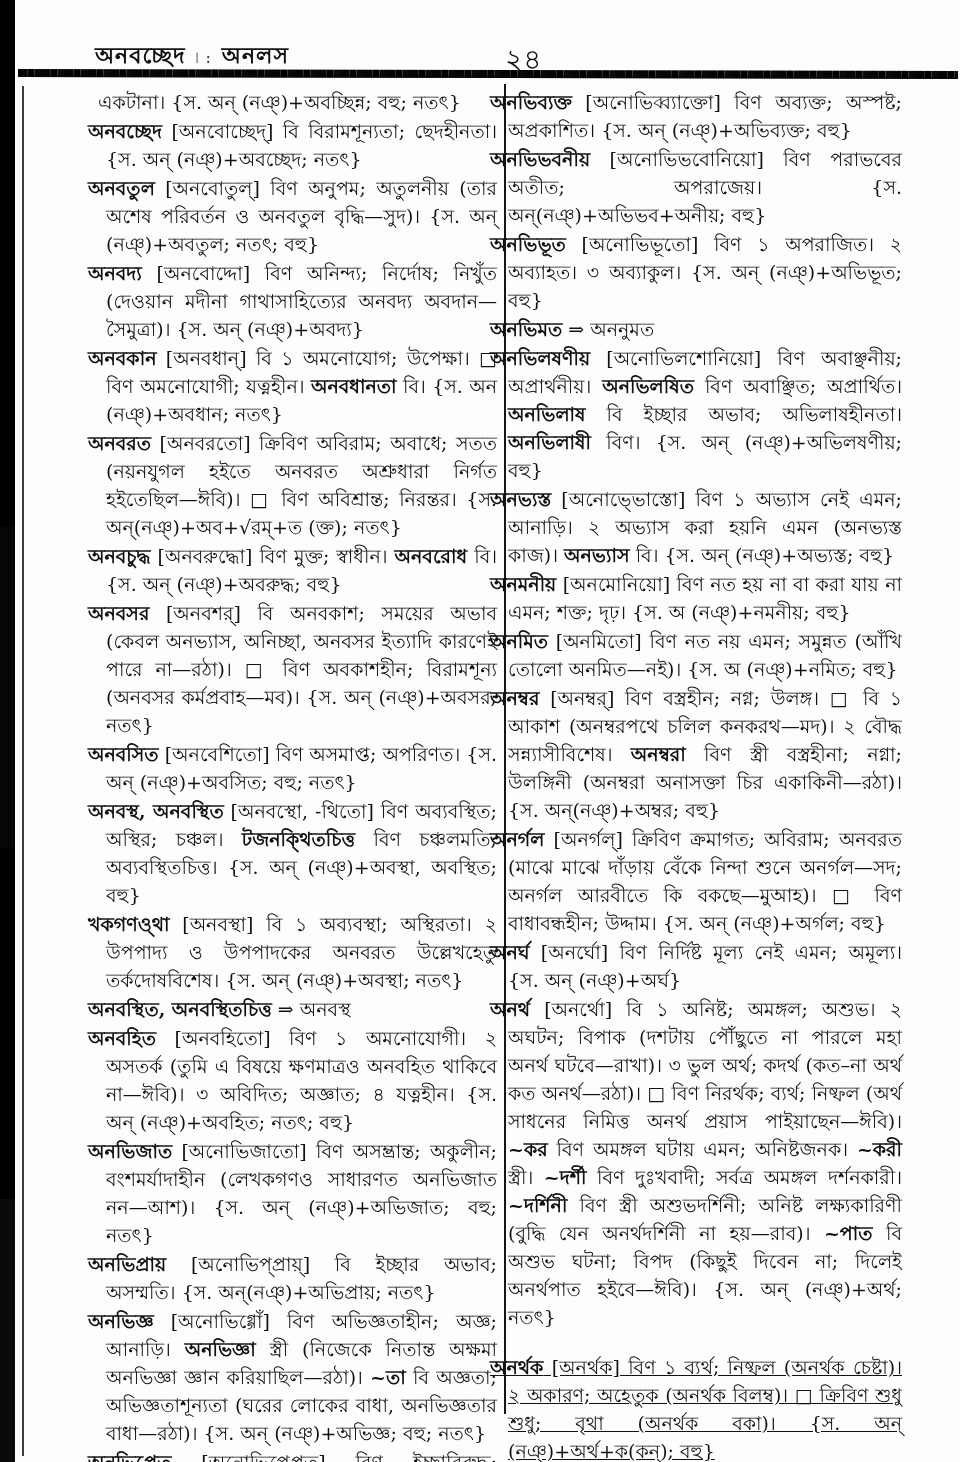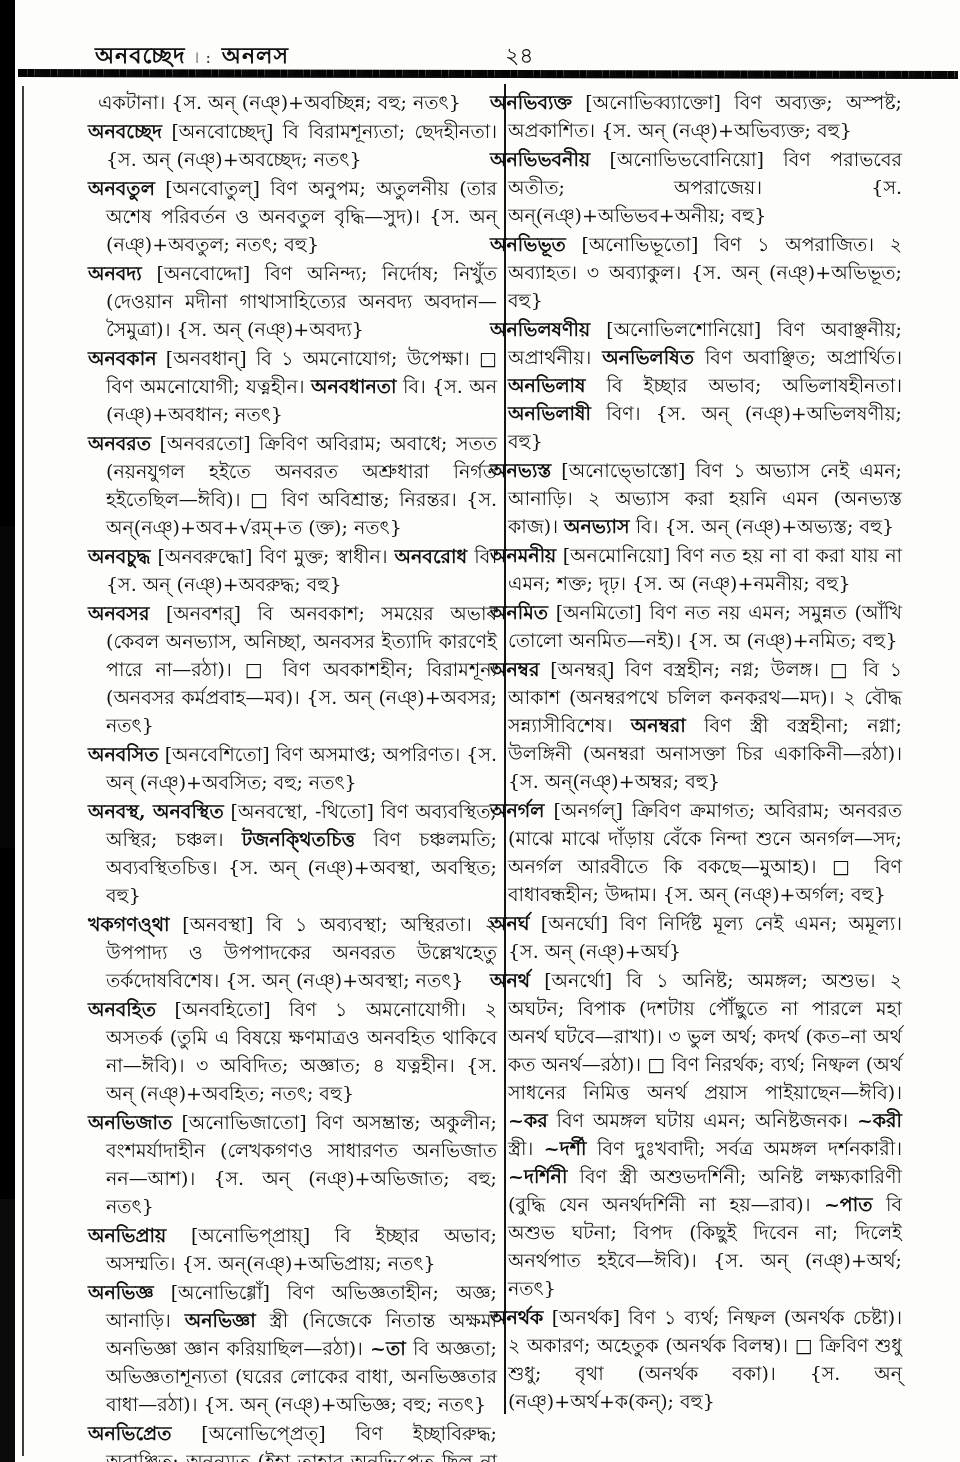--- a/index.html
+++ b/index.html
@@ -12,21 +12,21 @@
   .page{position:relative;width:960px;height:1462px;overflow:hidden;background:var(--paper,#fdfdfb);}
 
   
   .scan-bar{position:absolute;left:0;top:0;width:15px;height:100%;
     background:linear-gradient(180deg,#000 0 36%,#060606 36% 58%,#000 58% 82%,#0a0a0a 82% 100%);}
   .scan-line{position:absolute;left:22px;top:86px;width:2px;height:1370px;background:#1c1c1c;opacity:.85;}
 
   
   .running-head{position:absolute;left:95px;top:38px;font-size:22px;font-weight:700;letter-spacing:1px;white-space:nowrap;}
   .running-head .sep{font-weight:400;font-size:16px;padding:0 10px;color:#333;}
-  .page-number{position:absolute;left:505px;top:38px;font-size:22px;}
+  .page-number{position:absolute;left:505px;top:38px;font-size:28px;}
 
   
   .header-rule{position:absolute;left:18px;top:70px;width:940px;height:6px;
     background:repeating-linear-gradient(90deg,#050505 0 9px,#303030 9px 10px,#000 10px 16px,#3d3d3d 16px 17px,#0a0a0a 17px 23px);
     border-bottom:2px solid rgba(10,10,10,.75);
     transform:rotate(0.12deg);}
 
   
   .divider{position:absolute;left:504px;top:84px;width:2px;height:1330px;background:#151515;}
 
@@ -64,30 +64,32 @@
       <p class="entry"><span class="hw">অনবচ্ছেদ</span><span class="txt"> [অনবোচ্ছেদ্] বি বিরামশূন্যতা; ছেদহীনতা। {স. অন্ (নঞ্)+অবচ্ছেদ; নতৎ}</span></p>
       <p class="entry"><span class="hw">অনবতুল</span><span class="txt"> [অনবোতুল্] বিণ অনুপম; অতুলনীয় (তার অশেষ পরিবর্তন ও অনবতুল বৃদ্ধি—সুদ)। {স. অন্ (নঞ্)+অবতুল; নতৎ; বহু}</span></p>
       <p class="entry"><span class="hw">অনবদ্য</span><span class="txt"> [অনবোদ্দো] বিণ অনিন্দ্য; নির্দোষ; নিখুঁত (দেওয়ান মদীনা গাথাসাহিত্যের অনবদ্য অবদান—সৈমুত্রা)। {স. অন্ (নঞ্)+অবদ্য}</span></p>
       <p class="entry"><span class="hw">অনবকান</span><span class="txt"> [অনবধান্] বি ১ অমনোযোগ; উপেক্ষা। □ বিণ অমনোযোগী; যত্নহীন। </span><span class="hw">অনবধানতা</span><span class="txt"> বি। {স. অন (নঞ্)+অবধান; নতৎ}</span></p>
       <p class="entry"><span class="hw">অনবরত</span><span class="txt"> [অনবরতো] ক্রিবিণ অবিরাম; অবাধে; সতত (নয়নযুগল হইতে অনবরত অশ্রুধারা নির্গত হইতেছিল—ঈবি)। □ বিণ অবিশ্রান্ত; নিরন্তর। {স. অন্(নঞ্)+অব+√রম্+ত (ক্ত); নতৎ}</span></p>
       <p class="entry"><span class="hw">অনবচুদ্ধ</span><span class="txt"> [অনবরুদ্ধো] বিণ মুক্ত; স্বাধীন। </span><span class="hw">অনবরোধ</span><span class="txt"> বি। {স. অন্ (নঞ্)+অবরুদ্ধ; বহু}</span></p>
       <p class="entry"><span class="hw">অনবসর</span><span class="txt"> [অনবশর্] বি অনবকাশ; সময়ের অভাব (কেবল অনভ্যাস, অনিচ্ছা, অনবসর ইত্যাদি কারণেই পারে না—রঠা)। □ বিণ অবকাশহীন; বিরামশূন্য (অনবসর কর্মপ্রবাহ—মব)। {স. অন্ (নঞ্)+অবসর; নতৎ}</span></p>
       <p class="entry"><span class="hw">অনবসিত</span><span class="txt"> [অনবেশিতো] বিণ অসমাপ্ত; অপরিণত। {স. অন্ (নঞ্)+অবসিত; বহু; নতৎ}</span></p>
       <p class="entry"><span class="hw">অনবস্থ, অনবস্থিত</span><span class="txt"> [অনবস্থো, -থিতো] বিণ অব্যবস্থিত; অস্থির; চঞ্চল। </span><span class="hw">টজনক্থিতচিত্ত</span><span class="txt"> বিণ চঞ্চলমতি; অব্যবস্থিতচিত্ত। {স. অন্ (নঞ্)+অবস্থা, অবস্থিত; বহু}</span></p>
       <p class="entry"><span class="hw">খকগণও্থা</span><span class="txt"> [অনবস্থা] বি ১ অব্যবস্থা; অস্থিরতা। ২ উপপাদ্য ও উপপাদকের অনবরত উল্লেখহেতু তর্কদোষবিশেষ। {স. অন্ (নঞ্)+অবস্থা; নতৎ}</span></p>
+      <p class="entry"><span class="hw">অনবস্থিত, অনবস্থিতচিত্ত</span><span class="txt"> ⇒ অনবস্থ</span></p>
       <p class="entry"><span class="hw">অনবহিত</span><span class="txt"> [অনবহিতো] বিণ ১ অমনোযোগী। ২ অসতর্ক (তুমি এ বিষয়ে ক্ষণমাত্রও অনবহিত থাকিবে না—ঈবি)। ৩ অবিদিত; অজ্ঞাত; ৪ যত্নহীন। {স. অন্ (নঞ্)+অবহিত; নতৎ; বহু}</span></p>
       <p class="entry"><span class="hw">অনভিজাত</span><span class="txt"> [অনোভিজাতো] বিণ অসম্ভ্রান্ত; অকুলীন; বংশমর্যাদাহীন (লেখকগণও সাধারণত অনভিজাত নন—আশ)। {স. অন্ (নঞ্)+অভিজাত; বহু; নতৎ}</span></p>
       <p class="entry"><span class="hw">অনভিপ্রায়</span><span class="txt"> [অনোভিপ্প্রায়্] বি ইচ্ছার অভাব; অসম্মতি। {স. অন্(নঞ্)+অভিপ্রায়; নতৎ}</span></p>
       <p class="entry"><span class="hw">অনভিজ্ঞ</span><span class="txt"> [অনোভিগ্গোঁ] বিণ অভিজ্ঞতাহীন; অজ্ঞ; আনাড়ি। </span><span class="hw">অনভিজ্ঞা</span><span class="txt"> স্ত্রী (নিজেকে নিতান্ত অক্ষমা অনভিজ্ঞা জ্ঞান করিয়াছিল—রঠা)। </span><span class="hw">~তা</span><span class="txt"> বি অজ্ঞতা; অভিজ্ঞতাশূন্যতা (ঘরের লোকের বাধা, অনভিজ্ঞতার বাধা—রঠা)। {স. অন্ (নঞ্)+অভিজ্ঞ; বহু; নতৎ}</span></p>
       <p class="entry"><span class="hw">অনভিপ্রেত</span><span class="txt"> [অনোভিপ্প্রেত্] বিণ ইচ্ছাবিরুদ্ধ; অবাঞ্ছিত; অননুমত (ইহা তাহার অনভিপ্রেত ছিল না—রঠা)। {স. অন্+অভিপ্রেত; বহু; নতৎ}</span></p>
     </div>
   <div class="col col-right">
       <p class="entry"><span class="hw">অনভিব্যক্ত</span><span class="txt"> [অনোভিব্ব্যাক্তো] বিণ অব্যক্ত; অস্পষ্ট; অপ্রকাশিত। {স. অন্ (নঞ্)+অভিব্যক্ত; বহু}</span></p>
       <p class="entry"><span class="hw">অনভিভবনীয়</span><span class="txt"> [অনোভিভবোনিয়ো] বিণ পরাভবের অতীত; অপরাজেয়। {স. অন্(নঞ্)+অভিভব+অনীয়; বহু}</span></p>
       <p class="entry"><span class="hw">অনভিভূত</span><span class="txt"> [অনোভিভূতো] বিণ ১ অপরাজিত। ২ অব্যাহত। ৩ অব্যাকুল। {স. অন্ (নঞ্)+অভিভূত; বহু}</span></p>
+      <p class="entry"><span class="hw">অনভিমত</span><span class="txt"> ⇒ অননুমত</span></p>
       <p class="entry"><span class="hw">অনভিলষণীয়</span><span class="txt"> [অনোভিলশোনিয়ো] বিণ অবাঞ্ছনীয়; অপ্রার্থনীয়। </span><span class="hw">অনভিলষিত</span><span class="txt"> বিণ অবাঞ্ছিত; অপ্রার্থিত। </span><span class="hw">অনভিলাষ</span><span class="txt"> বি ইচ্ছার অভাব; অভিলাষহীনতা। </span><span class="hw">অনভিলাষী</span><span class="txt"> বিণ। {স. অন্ (নঞ্)+অভিলষণীয়; বহু}</span></p>
       <p class="entry"><span class="hw">অনভ্যস্ত</span><span class="txt"> [অনোভ্ভোস্তো] বিণ ১ অভ্যাস নেই এমন; আনাড়ি। ২ অভ্যাস করা হয়নি এমন (অনভ্যস্ত কাজ)। </span><span class="hw">অনভ্যাস</span><span class="txt"> বি। {স. অন্ (নঞ্)+অভ্যস্ত; বহু}</span></p>
       <p class="entry"><span class="hw">অনমনীয়</span><span class="txt"> [অনমোনিয়ো] বিণ নত হয় না বা করা যায় না এমন; শক্ত; দৃঢ়। {স. অ (নঞ্)+নমনীয়; বহু}</span></p>
       <p class="entry"><span class="hw">অনমিত</span><span class="txt"> [অনমিতো] বিণ নত নয় এমন; সমুন্নত (আঁখি তোলো অনমিত—নই)। {স. অ (নঞ্)+নমিত; বহু}</span></p>
       <p class="entry"><span class="hw">অনম্বর</span><span class="txt"> [অনম্বর্] বিণ বস্ত্রহীন; নগ্ন; উলঙ্গ। □ বি ১ আকাশ (অনম্বরপথে চলিল কনকরথ—মদ)। ২ বৌদ্ধ সন্ন্যাসীবিশেষ। </span><span class="hw">অনম্বরা</span><span class="txt"> বিণ স্ত্রী বস্ত্রহীনা; নগ্না; উলঙ্গিনী (অনম্বরা অনাসক্তা চির একাকিনী—রঠা)। {স. অন্(নঞ্)+অম্বর; বহু}</span></p>
       <p class="entry"><span class="hw">অনর্গল</span><span class="txt"> [অনর্গল্] ক্রিবিণ ক্রমাগত; অবিরাম; অনবরত (মাঝে মাঝে দাঁড়ায় বেঁকে নিন্দা শুনে অনর্গল—সদ; অনর্গল আরবীতে কি বকছে—মুআহ)। □ বিণ বাধাবন্ধহীন; উদ্দাম। {স. অন্ (নঞ্)+অর্গল; বহু}</span></p>
       <p class="entry"><span class="hw">অনর্ঘ</span><span class="txt"> [অনর্ঘো] বিণ নির্দিষ্ট মূল্য নেই এমন; অমূল্য। {স. অন্ (নঞ্)+অর্ঘ}</span></p>
       <p class="entry"><span class="hw">অনর্থ</span><span class="txt"> [অনর্থো] বি ১ অনিষ্ট; অমঙ্গল; অশুভ। ২ অঘটন; বিপাক (দশটায় পৌঁছুতে না পারলে মহা অনর্থ ঘটবে—রাখা)। ৩ ভুল অর্থ; কদর্থ (কত–না অর্থ কত অনর্থ—রঠা)। □ বিণ নিরর্থক; ব্যর্থ; নিষ্ফল (অর্থ সাধনের নিমিত্ত অনর্থ প্রয়াস পাইয়াছেন—ঈবি)। </span><span class="hw">~কর</span><span class="txt"> বিণ অমঙ্গল ঘটায় এমন; অনিষ্টজনক। </span><span class="hw">~করী</span><span class="txt"> স্ত্রী। </span><span class="hw">~দর্শী</span><span class="txt"> বিণ দুঃখবাদী; সর্বত্র অমঙ্গল দর্শনকারী। </span><span class="hw">~দর্শিনী</span><span class="txt"> বিণ স্ত্রী অশুভদর্শিনী; অনিষ্ট লক্ষ্যকারিণী (বুদ্ধি যেন অনর্থদর্শিনী না হয়—রাব)। </span><span class="hw">~পাত</span><span class="txt"> বি অশুভ ঘটনা; বিপদ (কিছুই দিবেন না; দিলেই অনর্থপাত হইবে—ঈবি)। {স. অন্ (নঞ্)+অর্থ; নতৎ}</span></p>
       <p class="entry"><span class="hw">অনর্থক</span><span class="txt"> [অনর্থক] বিণ ১ ব্যর্থ; নিষ্ফল (অনর্থক চেষ্টা)। ২ অকারণ; অহেতুক (অনর্থক বিলম্ব)। □ ক্রিবিণ শুধু শুধু; বৃথা (অনর্থক বকা)। {স. অন্ (নঞ্)+অর্থ+ক(কন্); বহু}</span></p>
     </div>

